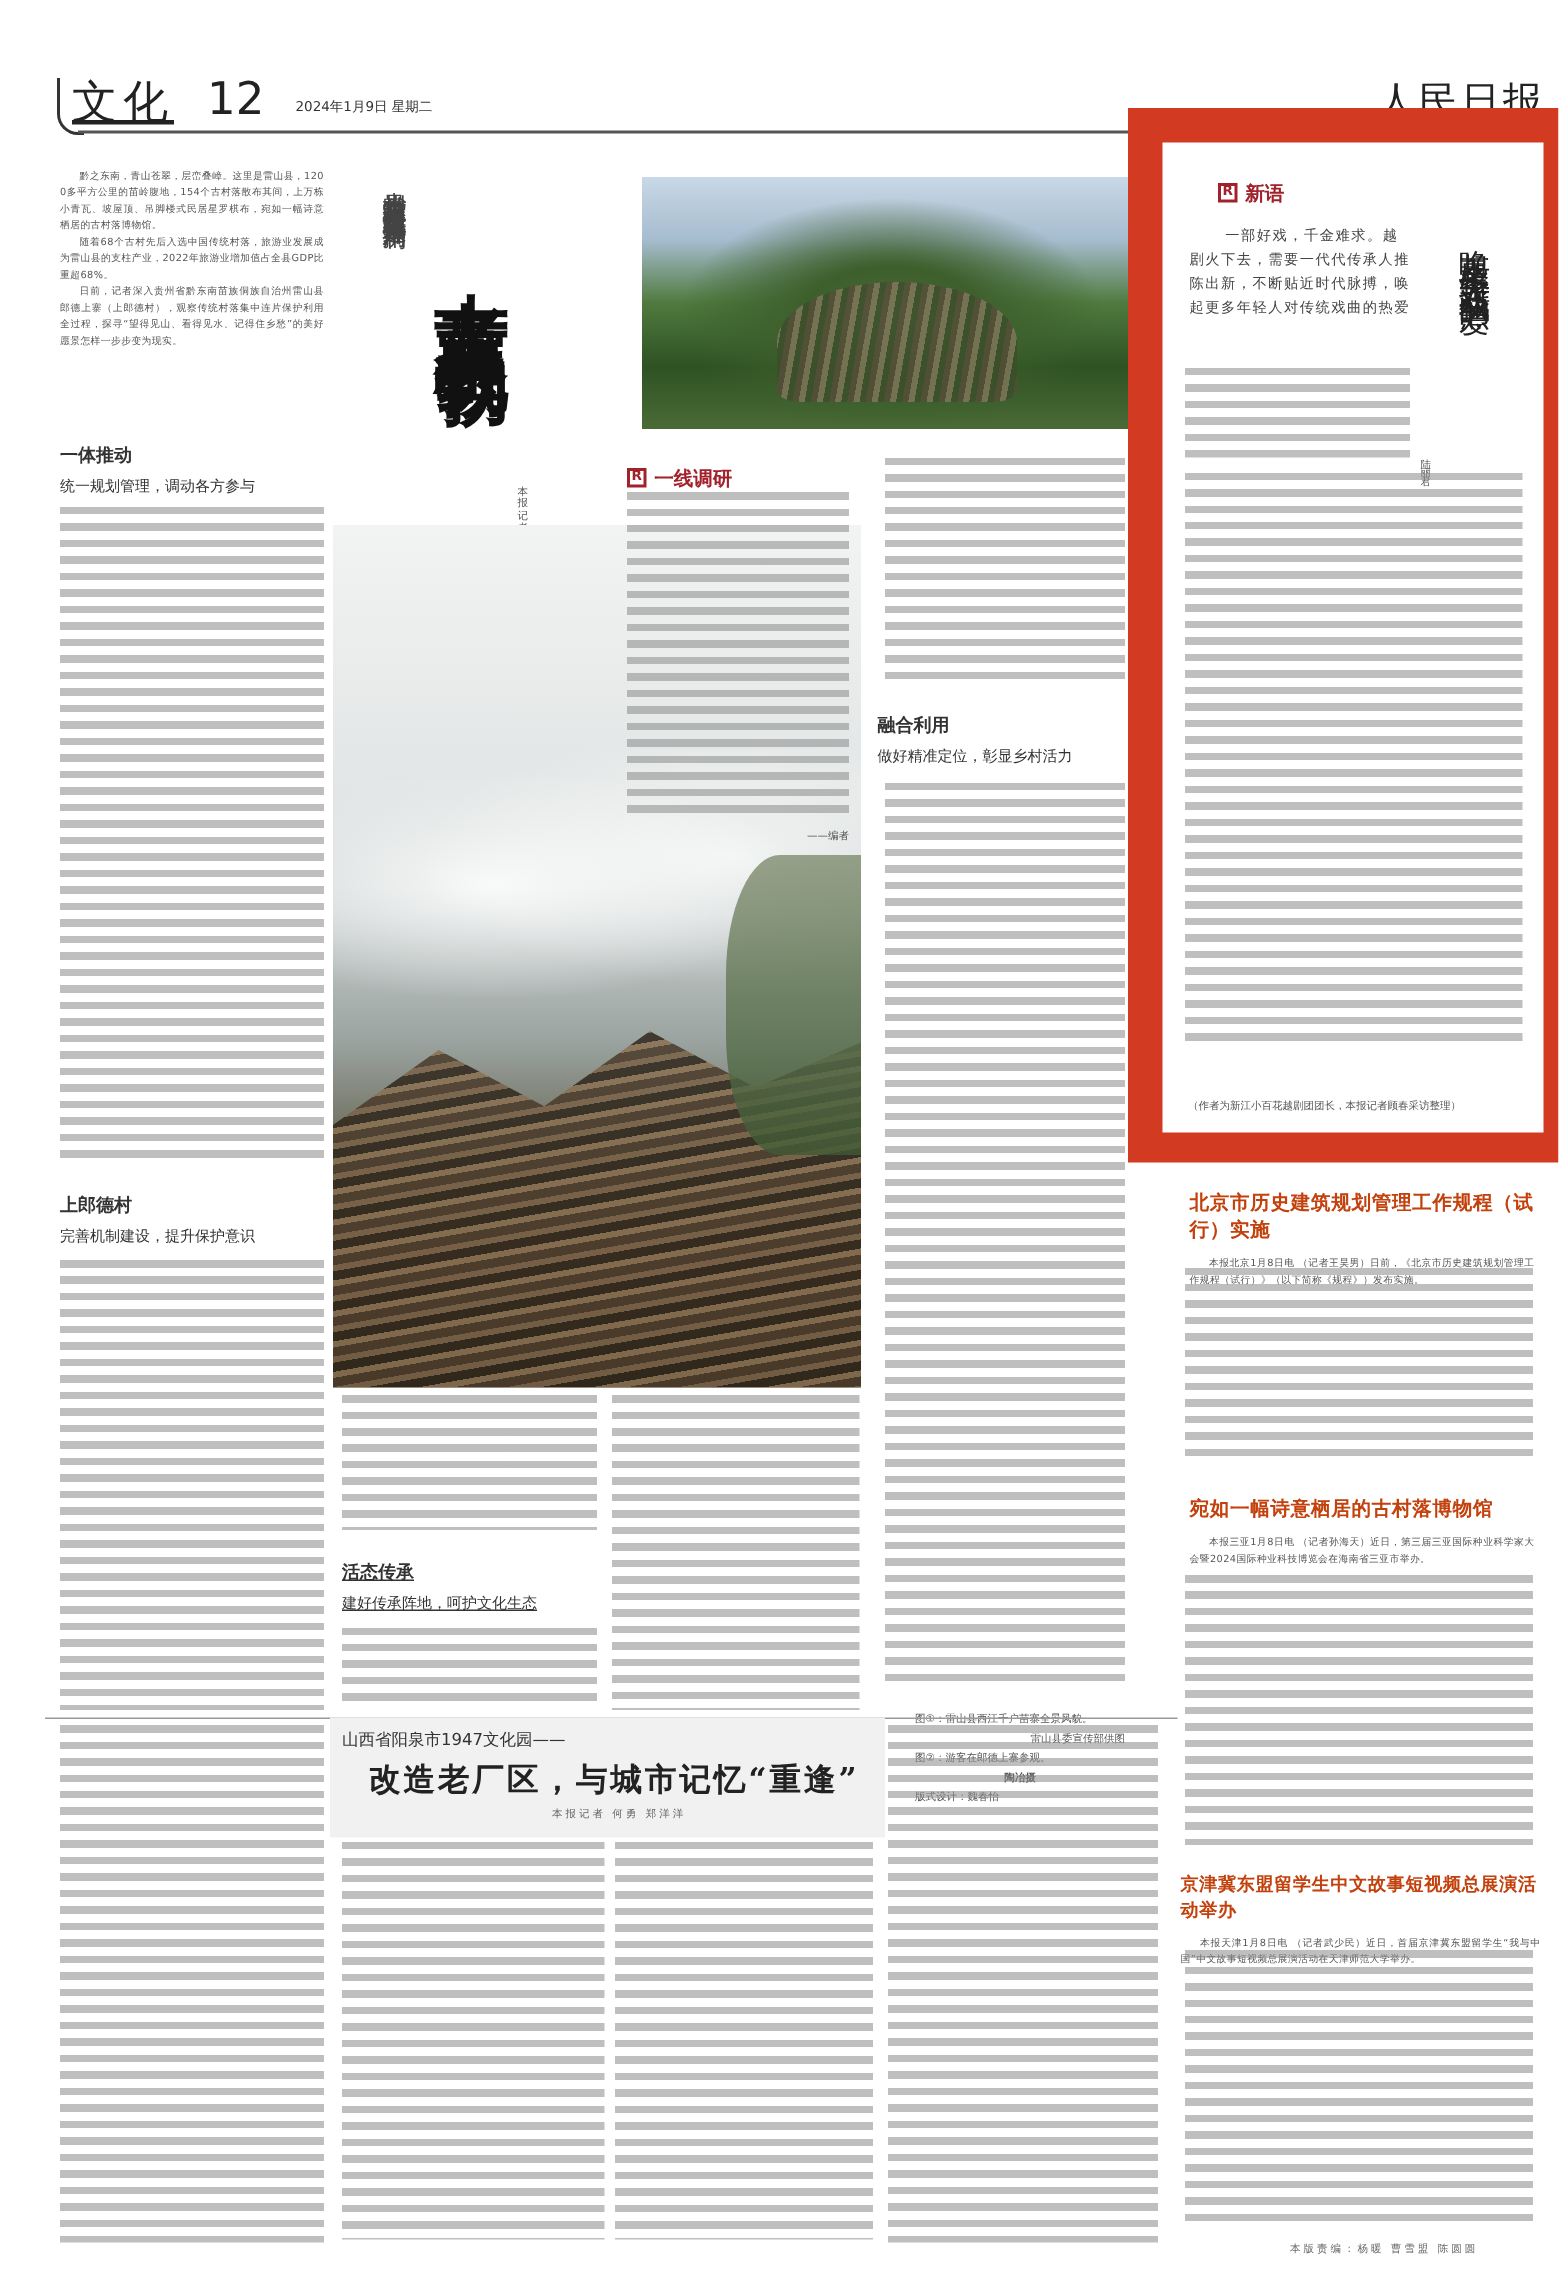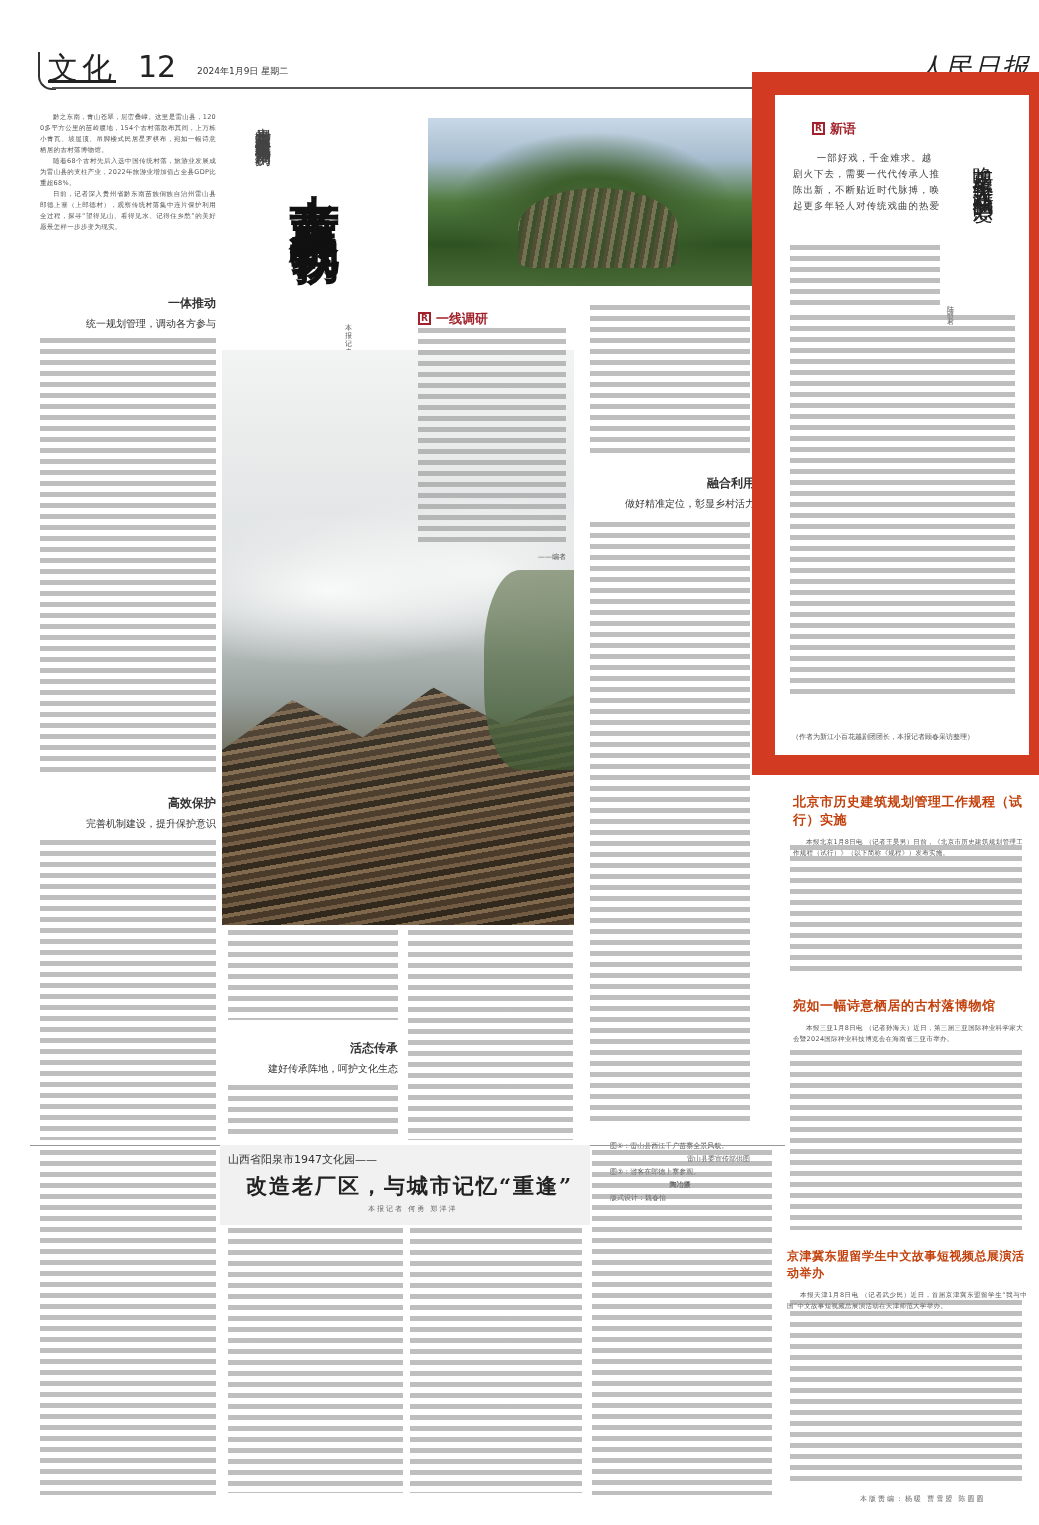--- a/index.html
+++ b/index.html
@@ -9,29 +9,29 @@
   .txt { font-size: 6.5px; line-height: 11px; color: #555; letter-spacing: 0.3px; text-align: justify; word-break: break-all; }
   .txt p { text-indent: 2em; }
   .gray-lines { background: repeating-linear-gradient(to bottom, #8a8a8a 0px, #8a8a8a 5px, transparent 5px, transparent 11px); opacity: .55; }
 
   
   .masthead-bracket { left: 38px; top: 52px; width: 18px; height: 38px; border-left: 2px solid #333; border-bottom: 2px solid #333; border-bottom-left-radius: 14px; }
   .section-name { left: 48px; top: 48px; font-size: 30px; color: #222; font-family: "DejaVu Serif", serif; letter-spacing: 4px; text-decoration: underline; }
   .page-num { left: 138px; top: 49px; font-size: 30px; color: #222; }
   .pub-date { left: 197px; top: 65px; font-size: 9px; color: #333; }
   .header-rule { left: 52px; top: 87px; width: 970px; height: 2px; background: #555; }
-  .paper-logo { left: 918px; top: 50px; font-size: 26px; font-family: "DejaVu Serif", serif; color: #222; font-style: italic; letter-spacing: 2px; }
+  .paper-logo { left: 918px; top: 50px; font-size: 26px; font-family: "DejaVu Serif", serif; color: #222; letter-spacing: 2px; }
 
   
   .vtitle { writing-mode: vertical-rl; text-orientation: upright; }
   .main-title { left: 282px; top: 155px; font-size: 50px; font-weight: bold; color: #111; letter-spacing: 6px; font-family: "DejaVu Sans", sans-serif; }
   .sub-title { left: 252px; top: 115px; font-size: 16px; color: #444; letter-spacing: 1px; }
   .byline-v { left: 343px; top: 318px; font-size: 7px; color: #555; letter-spacing: 8px; }
 
-  .subhead { text-align: right; color: #333; }
+  .subhead { text-align: left; color: #333; }
   .subhead .h { font-size: 12px; font-weight: bold; font-family: "DejaVu Serif", serif; }
   .subhead .s { font-size: 10px; margin-top: 5px; }
 
   
   .photo-top { left: 428px; top: 118px; width: 332px; height: 168px;
     background:
       radial-gradient(ellipse at 50% 55%, #4c6a3a 0%, #3d5f2c 25%, transparent 60%),
       linear-gradient(180deg, #c8d8e6 0%, #a6bccf 25%, #4f7a3e 50%, #2f5223 75%, #4a6b36 100%); }
   .photo-top .village { position: absolute; left: 90px; top: 70px; width: 160px; height: 80px;
     background: repeating-linear-gradient(100deg, #5a4a3a 0 4px, #8b7a62 4px 8px, #3b4b2b 8px 12px); opacity: .7; border-radius: 50% 50% 10% 10%; }
@@ -81,21 +81,21 @@
   <p>日前，记者深入贵州省黔东南苗族侗族自治州雷山县郎德上寨（上郎德村），观察传统村落集中连片保护利用全过程，探寻“望得见山、看得见水、记得住乡愁”的美好愿景怎样一步步变为现实。</p>
 </div>
 
 <div class="abs subhead" style="left:40px; top:295px; width:176px;">
   <div class="h">一体推动</div>
   <div class="s">统一规划管理，调动各方参与</div>
 </div>
 <div class="abs gray-lines" style="left:40px; top:338px; width:176px; height:440px;"></div>
 
 <div class="abs subhead" style="left:40px; top:795px; width:176px;">
-  <div class="h">高效保护</div>
+  <div class="h">上郎德村</div>
   <div class="s">完善机制建设，提升保护意识</div>
 </div>
 <div class="abs gray-lines" style="left:40px; top:840px; width:176px; height:300px;"></div>
 
 <div class="abs vtitle sub-title">贵州省黔东南州雷山县推进传统村落集中连片保护利用</div>
 <div class="abs vtitle main-title">古老苗寨生机勃勃</div>
 <div class="abs vtitle byline-v">本报记者 黄娴 苏滨</div>
 
 <div class="abs photo-top">
     <div class="village"></div>
@@ -116,21 +116,21 @@
 </div>
 
 <div class="abs gray-lines" style="left:590px; top:305px; width:160px; height:150px;"></div>
 <div class="abs subhead" style="left:585px; top:475px; width:170px;">
   <div class="h">融合利用</div>
   <div class="s">做好精准定位，彰显乡村活力</div>
 </div>
 <div class="abs gray-lines" style="left:590px; top:522px; width:160px; height:600px;"></div>
 
 <div class="abs gray-lines" style="left:228px; top:930px; width:170px; height:90px;"></div>
-<div class="abs subhead" style="left:228px; top:1040px; width:170px;">
+<div class="abs subhead" style="left:228px; top:1040px; width:170px;text-decoration:underline;">
   <div class="h">活态传承</div>
   <div class="s">建好传承阵地，呵护文化生态</div>
 </div>
 <div class="abs gray-lines" style="left:228px; top:1085px; width:170px; height:55px;"></div>
 <div class="abs gray-lines" style="left:408px; top:930px; width:165px; height:210px;"></div>
 
 <div class="abs caption" style="left:610px; top:1140px; width:140px;">
   <div>图①：雷山县西江千户苗寨全景风貌。</div>
   <div style="text-align:right;">雷山县委宣传部供图</div>
   <div>图②：游客在郎德上寨参观。</div>

